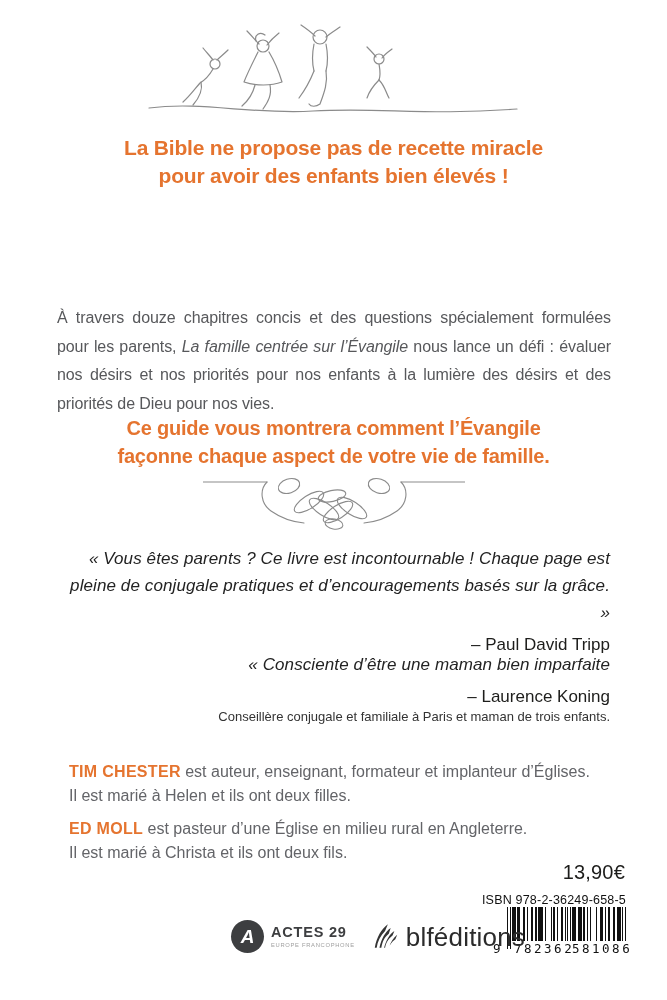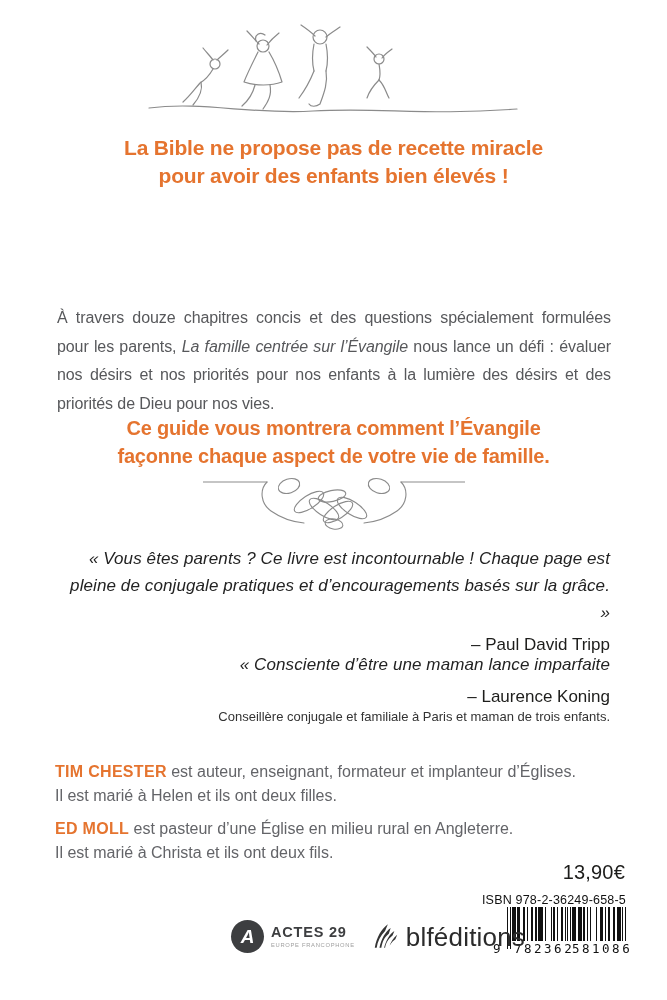--- a/index.html
+++ b/index.html
@@ -30,21 +30,21 @@
     text-align:center; font-weight:700; font-size:20px; line-height:28px;
     letter-spacing:-0.2px;
   }
   .quote { position:absolute; left:57px; right:57px; text-align:right; }
   .quote-1 { top:545px; }
   .quote-2 { top:651px; }
   .quote-text { margin:0; font-style:italic; font-size:17px; line-height:27px; color:#232323; letter-spacing:0.1px; }
   .quote-author { margin:9px 0 0; font-size:17px; color:#1d1d1b; }
   .quote-role { margin:2px 0 0; font-size:13px; color:#333333; }
 
-  .bios { position:absolute; left:55px; top:760px; width:585px; color:#636468; font-size:16px; line-height:24px; }
+  .bios { position:absolute; left:69px; top:760px; width:585px; color:#636468; font-size:16px; line-height:24px; }
   .bio { margin:0 0 9px; }
   .bio-name { font-weight:700; letter-spacing:0.3px; }
 
   .price { position:absolute; right:42px; top:861px; font-size:20px; color:#1d1d1b; letter-spacing:0.2px; }
   .isbn-label { position:absolute; right:41px; top:893px; font-size:12.5px; color:#111111; letter-spacing:0.2px; }
 
   .barcode { position:absolute; right:40px; top:907px; width:134px; height:56px; }
   .bars-row { margin-left:14px; font-size:0; white-space:nowrap; line-height:0; }
   .bars-row span { display:inline-block; width:1.26px; }
   .bars-row span.on  { background:#111111; }
@@ -137,21 +137,21 @@
   <div class="quote quote-1">
     <p class="quote-text">
       <span>« Vous êtes parents ? Ce livre est incontournable ! Chaque page est</span><br>
       <span>pleine de conjugale pratiques et d’encouragements basés sur la grâce. »</span>
     </p>
     <p class="quote-author">– Paul David Tripp</p>
   </div>
 
   <div class="quote quote-2">
     <p class="quote-text">
-      <span>« Consciente d’être une maman lance imparfaite</span><br>
+      <span>« Consciente d’être une maman bien imparfaite</span><br>
     </p>
     <p class="quote-author">– Laurence Koning</p>
     <p class="quote-role"><span>Conseillère conjugale et familiale à Paris et maman de trois enfants.</span><em></em><span></span></p>
   </div>
 
   <div class="bios">
     <p class="bio"><span class="bio-name" style="color:#E5742F">TIM CHESTER</span><span> est auteur, enseignant, formateur et implanteur d’Églises.</span><br><span>Il est marié à Helen et ils ont deux filles.</span></p>
     <p class="bio"><span class="bio-name" style="color:#E5742F">ED MOLL</span><span> est pasteur d’une Église en milieu rural en Angleterre.</span><br><span>Il est marié à Christa et ils ont deux fils.</span></p>
   </div>
 

